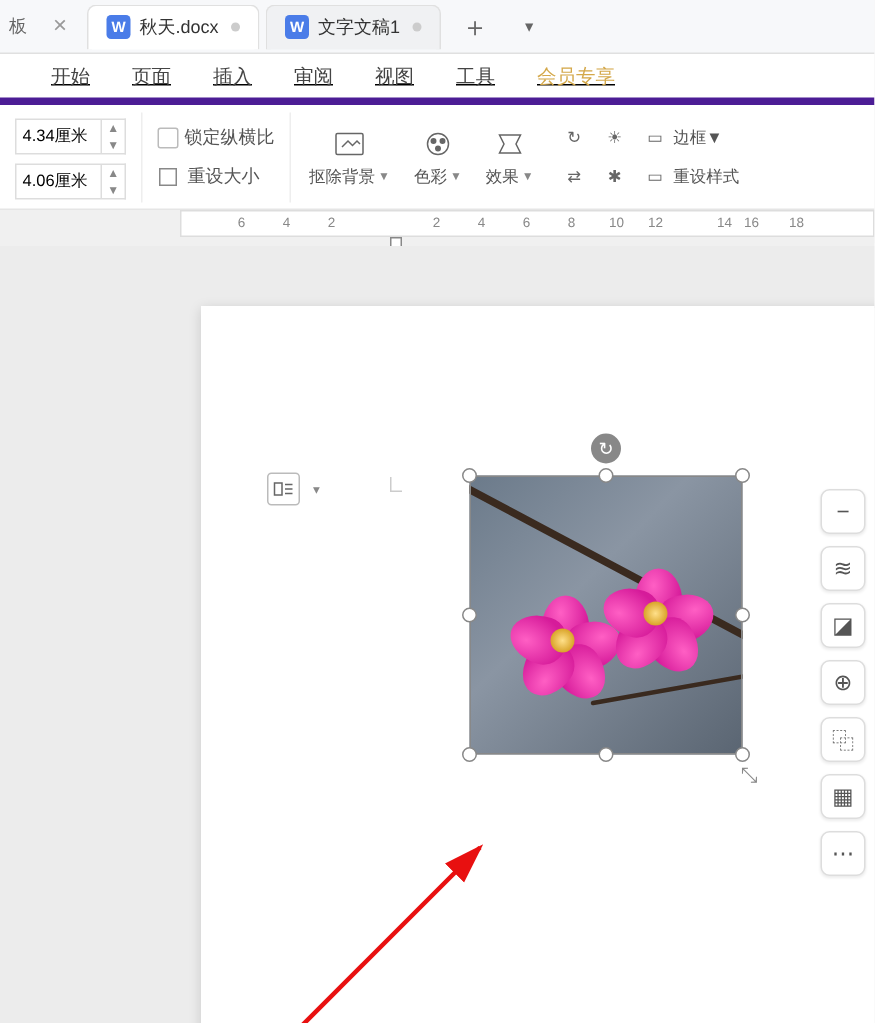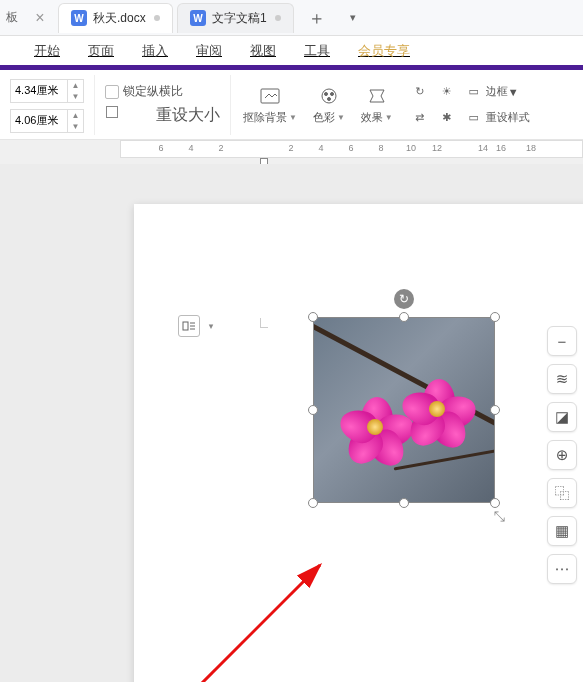--- a/index.html
+++ b/index.html
@@ -22,21 +22,21 @@
 
 
 .ribbon { height:70px; background:#fff; display:flex; align-items:center; border-bottom:1px solid #e5e5e5; }
 .rib-col { padding:0 10px; border-right:1px solid #eee; height:60px; display:flex; flex-direction:column; justify-content:center; }
 .spin { display:flex; align-items:flex-end; height:26px; margin:2px 0; }
 .spin input { width:58px; height:24px; border:1px solid #ddd; font-size:11px; padding:0 4px; }
 .spin .arrows { width:16px; height:24px; border:1px solid #ddd; border-left:none; display:flex; flex-direction:column; }
 .spin .arrows span { flex:1; font-size:8px; color:#888; display:flex; align-items:center; justify-content:center; cursor:pointer; }
 .chk { display:flex; align-items:center; font-size:12px; color:#555; height:26px; }
 .chk .box { width:14px; height:14px; border:1px solid #bbb; border-radius:2px; margin-right:4px; }
-.reset { display:flex; align-items:flex-start; font-size:16px; color:#555; height:26px; cursor:pointer;gap:31px; }
+.reset { display:flex; align-items:center; font-size:12px; color:#555; height:26px; cursor:pointer; }
 .reset .ic { width:16px; height:14px; margin-right:4px; position:relative; }
 .reset .ic::before { content:""; position:absolute; width:10px; height:10px; border:1px solid #888; left:1px; top:1px; }
 .rbtn { display:flex; flex-direction:column; align-items:center; padding:4px 8px; cursor:pointer; font-size:11px; color:#555; }
 .rbtn .ic { width:24px; height:24px; margin-bottom:2px; display:flex; align-items:center; justify-content:center; color:#666; }
 .rbtn .lab { display:flex; align-items:center; }
 .rbtn .dd { font-size:8px; margin-left:2px; color:#888; }
 .small-btns { display:flex; flex-direction:column; padding:0 6px; gap:4px; justify-content:center; }
 .small-btn { display:flex; align-items:center; font-size:11px; color:#555; height:22px; cursor:pointer; }
 .small-btn .ic { width:18px; height:16px; margin-right:3px; display:flex; align-items:center; justify-content:center; color:#666; }
 .row-btns { display:flex; padding:0 4px; }

